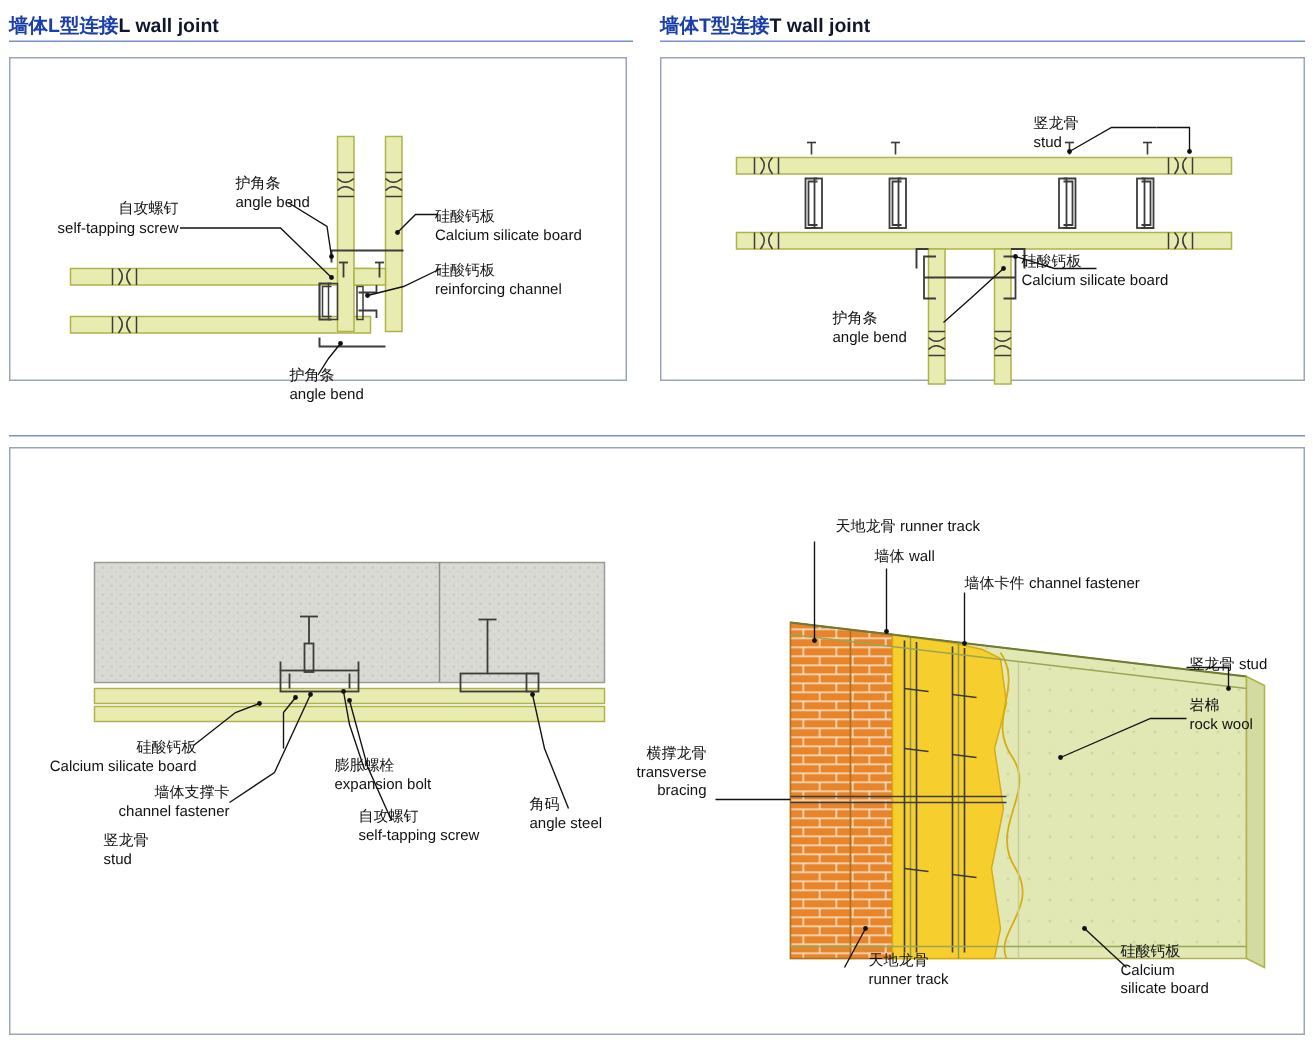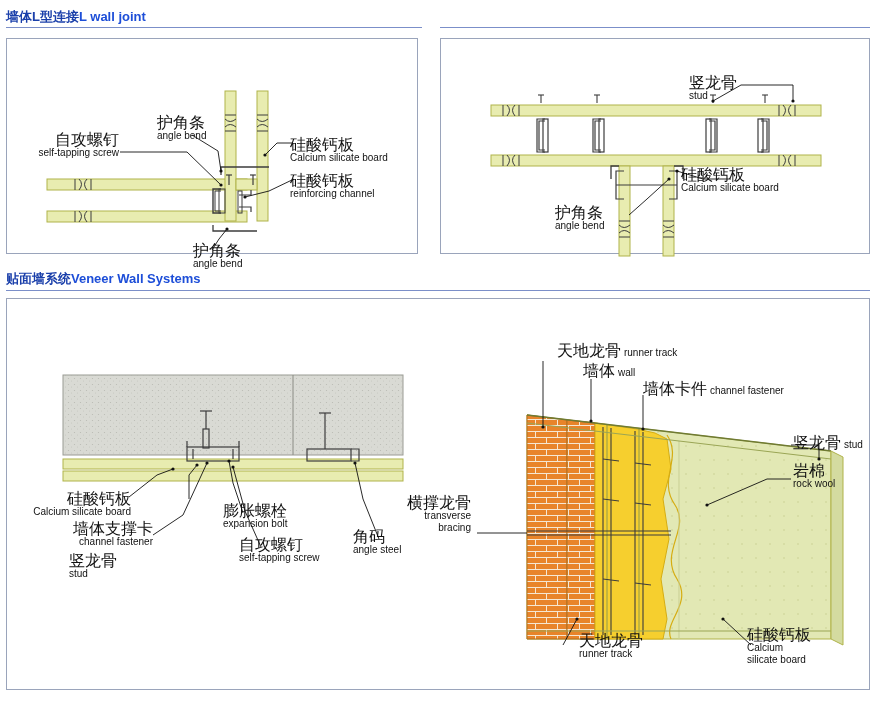--- a/index.html
+++ b/index.html
@@ -22,21 +22,21 @@
   }
 
   
   .sec-title {
     position: absolute;
     font-size: 13px;
     font-weight: bold;
     white-space: nowrap;
   }
   .sec-title .cn { color: #1a3faa; text-align: center; }
-  .sec-title .en { color: #1d4ed8; }
+  .sec-title .en { color: #0f172a; }
   .rule {
     position: absolute;
     height: 1px;
     background: #7b8fc9;
   }
 
   
   .frame {
     position: absolute;
     border: 1px solid #9aa4bb;
@@ -53,35 +53,38 @@
   }
 
   
   .lbl {
     position: absolute;
     font-size: 10.5px;
     line-height: 12.5px;
     color: #111111;
     white-space: nowrap;
   }
-  .lbl .cn { font-size: 16px; }
+  .lbl .cn { font-size: 10px; }
   .lbl .en { font-size: 10px; }
   .lbl.center { text-align: left; }
   .lbl.right { text-align: right; }
 </style>
 </head>
 <body>
 
 <div class="page">
 
   <div class="sec-title" style="left:6px; top:8px;">
     <span class="cn">墙体L型连接</span><span class="en">L wall joint</span>
   </div>
   <div class="rule" style="left:6px; top:27px; width:416px;"></div>
 
+  <div class="sec-title" style="left:440px; top:8px;">
+    <span class="cn">墙体T型连接</span><span class="en">T wall joint</span>
+  </div>
   <div class="rule" style="left:440px; top:27px; width:430px;"></div>
 
   <div class="frame" style="left:6px; top:38px; width:412px; height:216px;">
     <svg class="layer" width="412" height="216" viewBox="0 0 412 216">
 
       <rect x="40" y="140" width="200" height="11" fill="#e8ecb0" stroke="#b0b34a" stroke-width="1"></rect>
       <rect x="40" y="172" width="200" height="11" fill="#e8ecb0" stroke="#b0b34a" stroke-width="1"></rect>
 
       <rect x="218" y="52" width="11" height="130" fill="#e8ecb0" stroke="#b0b34a" stroke-width="1"></rect>
       <rect x="250" y="52" width="11" height="130" fill="#e8ecb0" stroke="#b0b34a" stroke-width="1"></rect>
@@ -240,23 +243,20 @@
     <div class="lbl" style="left:240px; top:130px;">
       <div class="cn">硅酸钙板</div>
       <div class="en">Calcium silicate board</div>
     </div>
     <div class="lbl" style="left:114px; top:168px;">
       <div class="cn">护角条</div>
       <div class="en">angle bend</div>
     </div>
   </div>
 
-  <div class="sec-title" style="left:6px; top:270px;">
-    <span class="cn">贴面墙系统</span><span class="en">Veneer Wall Systems</span>
-  </div>
   <div class="rule" style="left:6px; top:290px; width:864px;"></div>
 
   <div class="frame" style="left:6px; top:298px; width:864px; height:392px;">
     <svg class="layer" width="864" height="392" viewBox="0 0 864 392">
       <defs>
         <pattern id="concretePat" width="6" height="6" patternUnits="userSpaceOnUse">
           <rect width="6" height="6" fill="#d9dad4"></rect>
           <circle cx="1.5" cy="1.5" r="0.6" fill="#b9bab2"></circle>
           <circle cx="4.5" cy="4" r="0.5" fill="#c4c5bd"></circle>
         </pattern>

